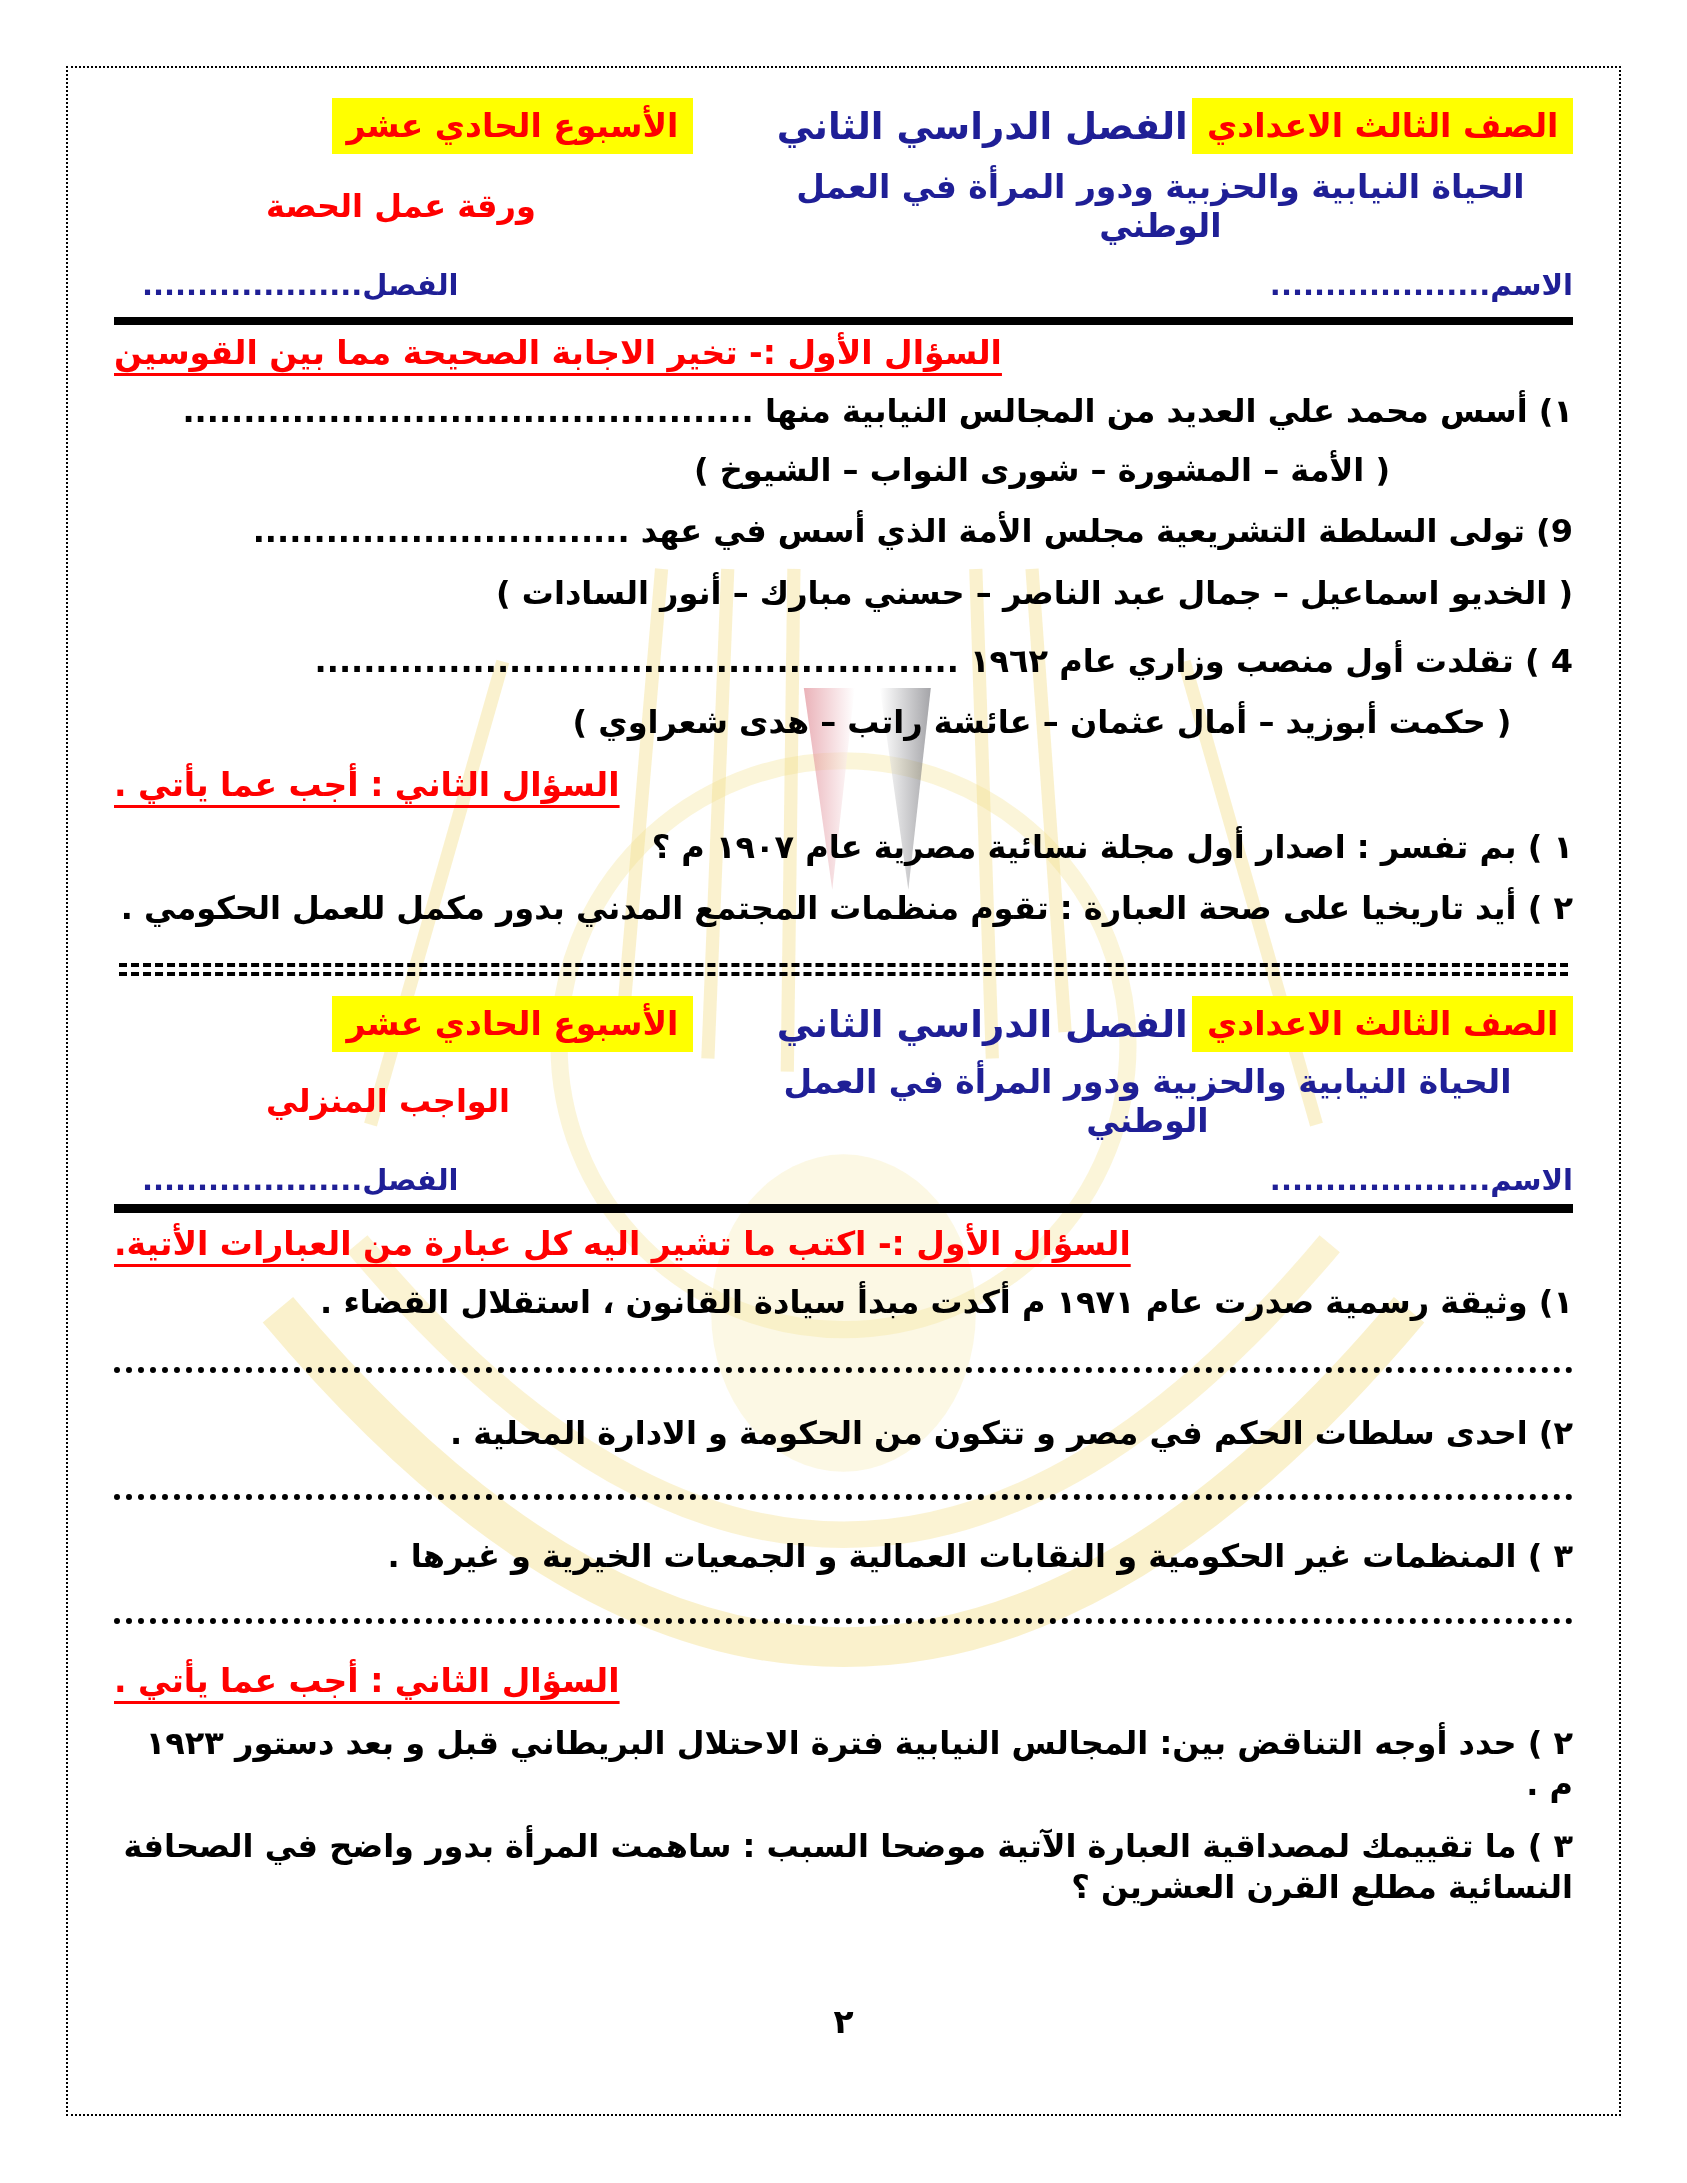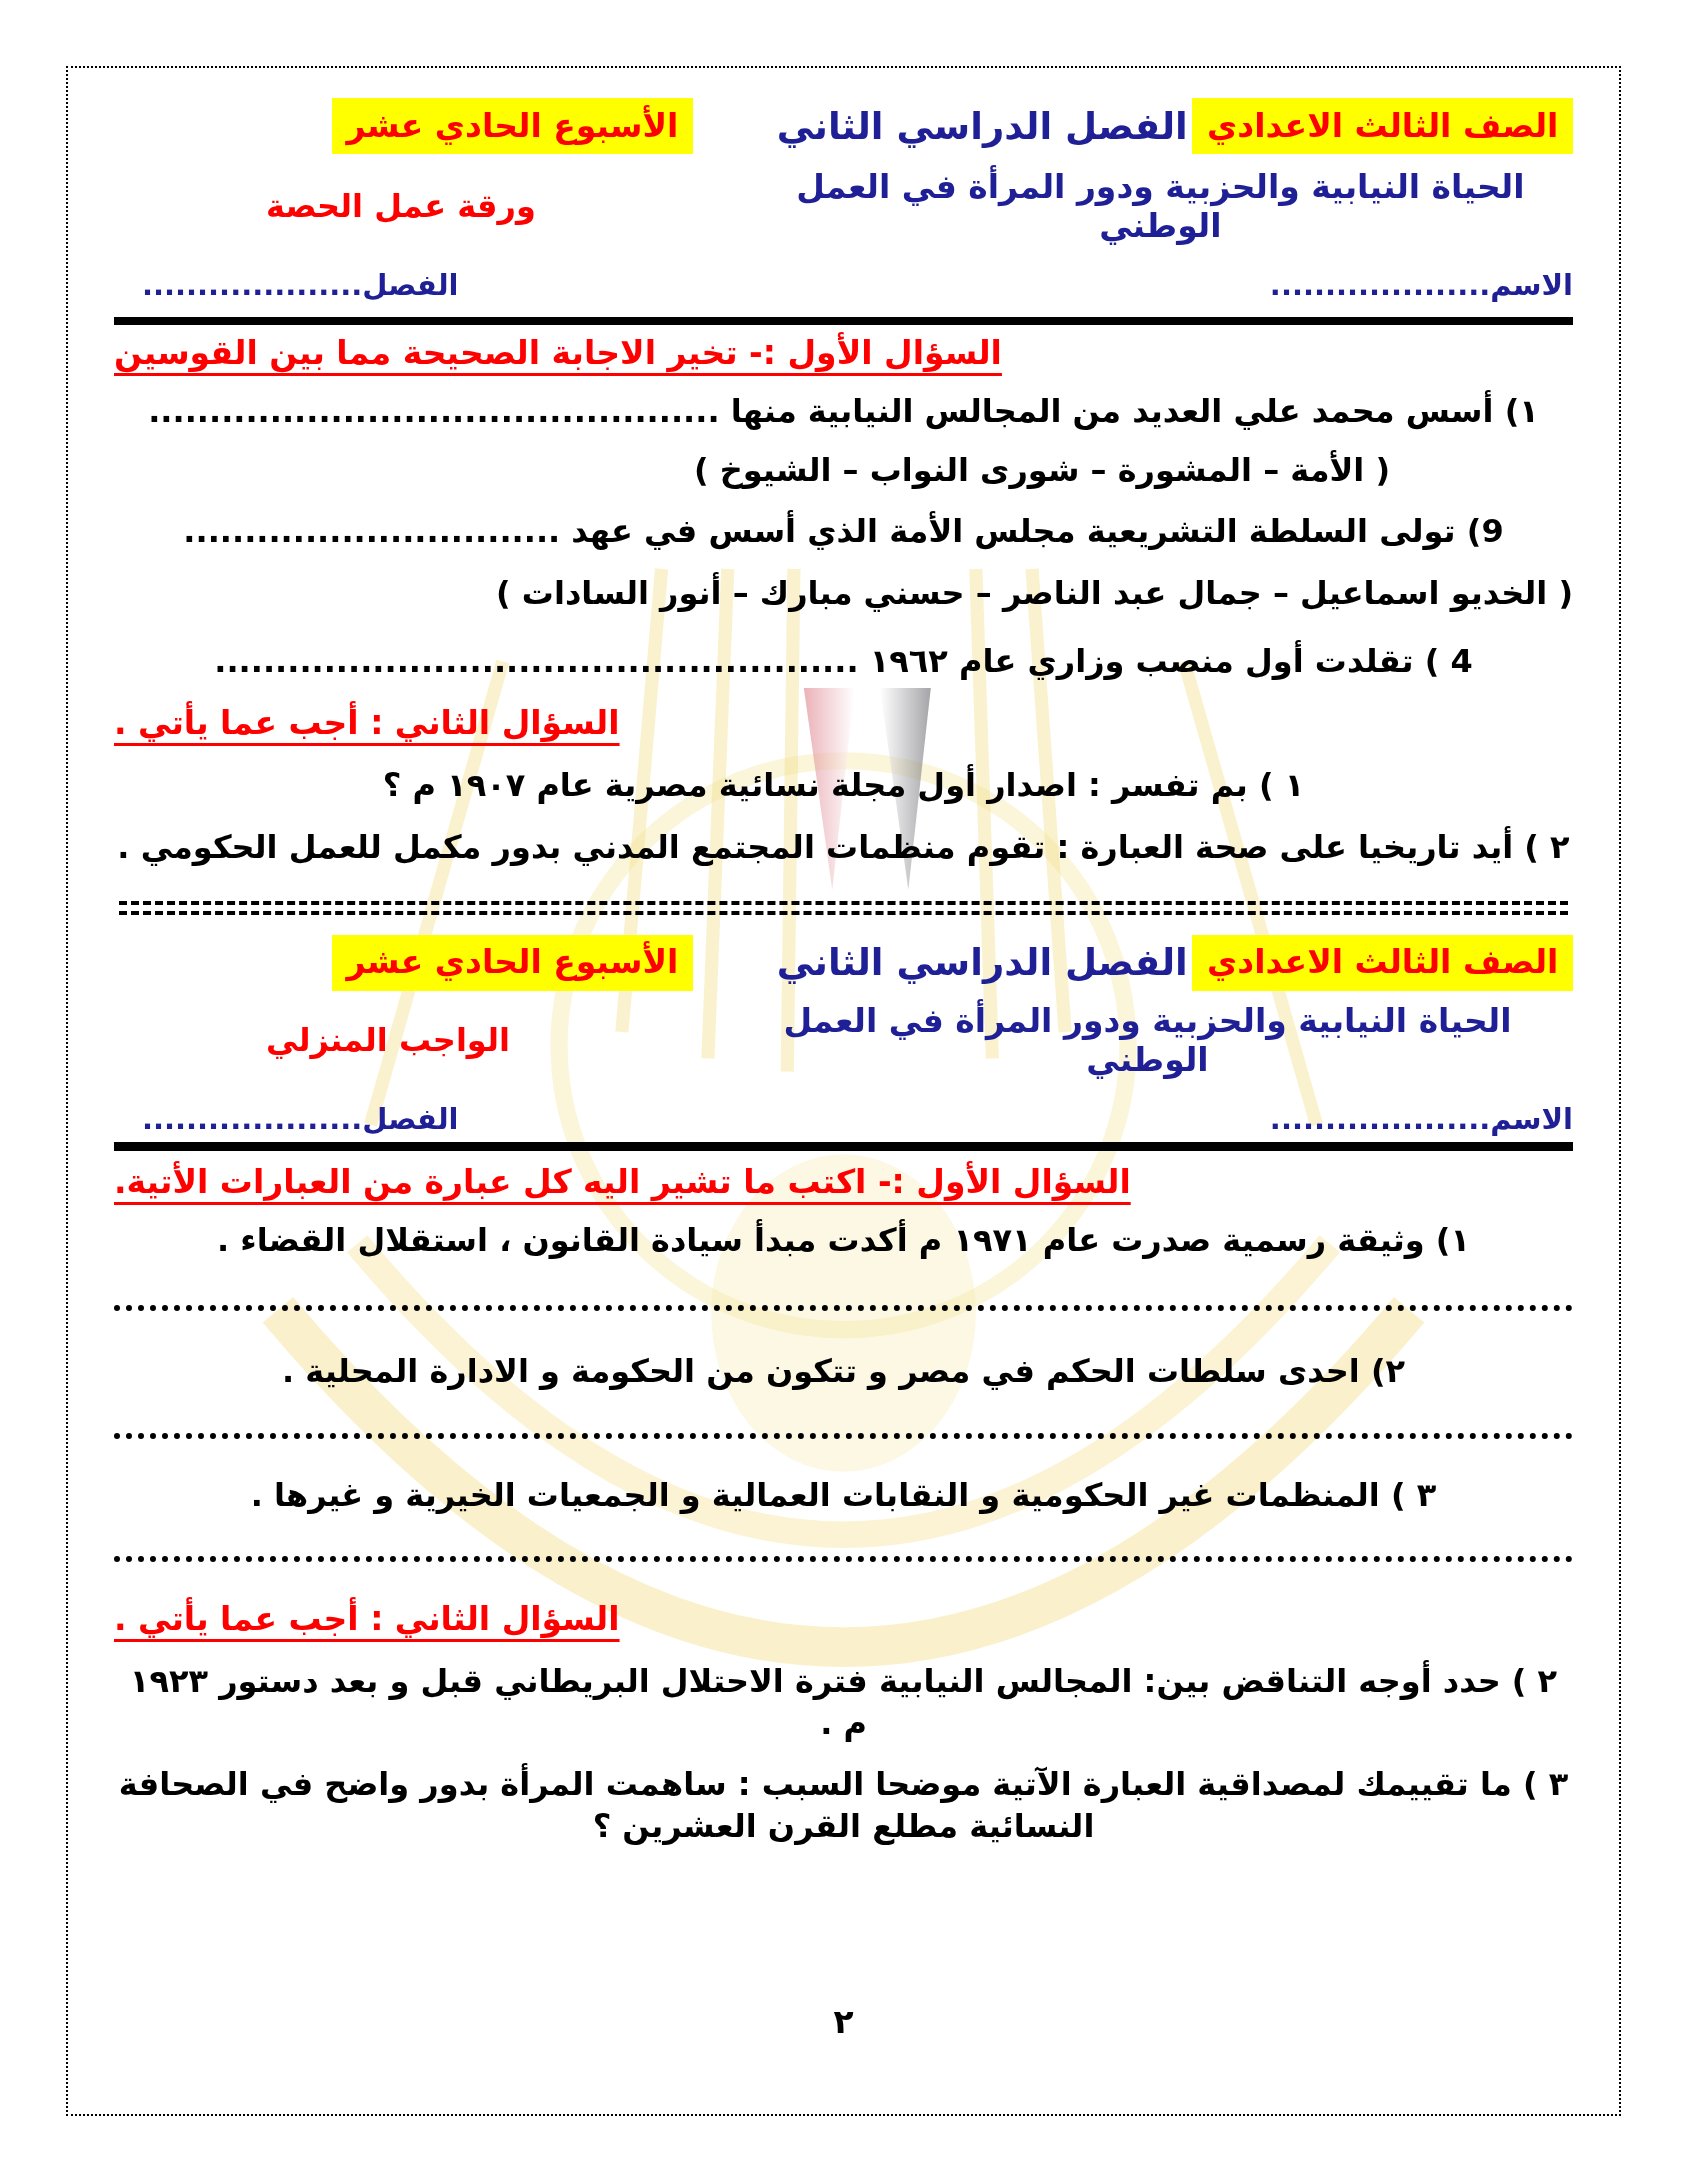--- a/index.html
+++ b/index.html
@@ -28,21 +28,21 @@
             color:var(--header-blue); font-size:29px;}
   .class-field{margin-left:28px;}
   .thick-line{height:8.6px; background:#000; margin-top:14.6px;}
   .thick-line.b{margin-top:6.6px;}
   
   .q-heading{
     color:var(--accent-red); font-size:33px; line-height:1.3; text-align:left;
     text-decoration:underline; text-decoration-color:var(--accent-red);
     text-decoration-thickness:2.6px; text-underline-offset:9.3px;
   }
-  .q-text{color:var(--ink-black); font-size:32px; line-height:1.3; text-align:center;}
+  .q-text{color:var(--ink-black); font-size:32px; line-height:1.3; text-align:right;}
   .options{color:var(--ink-black); font-size:32px; line-height:1.3; text-align:center; padding-left:397px; white-space:nowrap;}
   .mt10{margin-top:6.6px;} .mt15{margin-top:10px;} .mt25{margin-top:16.5px;}
   .mt30{margin-top:20px;} .mt40{margin-top:26.5px;}
   .mt55{margin-top:36px;} .mt60{margin-top:40px;}
   .eq-divider{height:5.3px; border-top:4.6px dashed #000; border-bottom:4.6px dashed #000; margin:33px 5.3px 0;}
   .dotted-answer{height:0; border-bottom:6px dotted #000; margin-top:43px;}
   .dotted-answer.d2{margin-top:40px;}
   .page-num{position:absolute; bottom:73px; left:0; width:100%; text-align:center;
             color:#000; font-size:33px;}
 </style>
@@ -105,20 +105,21 @@
 
       <div class="q-heading mt10">السؤال الأول :- تخير الاجابة الصحيحة مما بين القوسين</div>
 
       <div class="q-text mt25">١) أسس محمد علي العديد من المجالس النيابية منها ...............................................</div>
       <div class="options mt25">(  الأمة – المشورة – شورى النواب – الشيوخ )</div>
 
       <div class="q-text mt30">9) تولى السلطة التشريعية مجلس الأمة الذي أسس في عهد   ...............................</div>
       <div class="options mt30">(  الخديو اسماعيل – جمال عبد الناصر – حسني مبارك  – أنور السادات )</div>
 
       <div class="q-text mt40">4 ) تقلدت أول منصب وزاري عام ١٩٦٢   .....................................................</div>
+      <div class="options mt30">( حكمت أبوزيد – أمال عثمان – عائشة راتب – هدى شعراوي )</div>
 
       <div class="q-heading mt30">السؤال الثاني : أجب عما يأتي .</div>
       <div class="q-text mt30">١ ) بم تفسر : اصدار أول مجلة نسائية مصرية عام ١٩٠٧ م ؟</div>
       <div class="q-text mt30">٢ ) أيد تاريخيا على صحة العبارة : تقوم منظمات المجتمع المدني بدور مكمل للعمل الحكومي .</div>
     </div>
 
     <div class="eq-divider"></div>
 
     <div>
       <div class="hdr-row1 mt30" style="margin-top:20px;">

